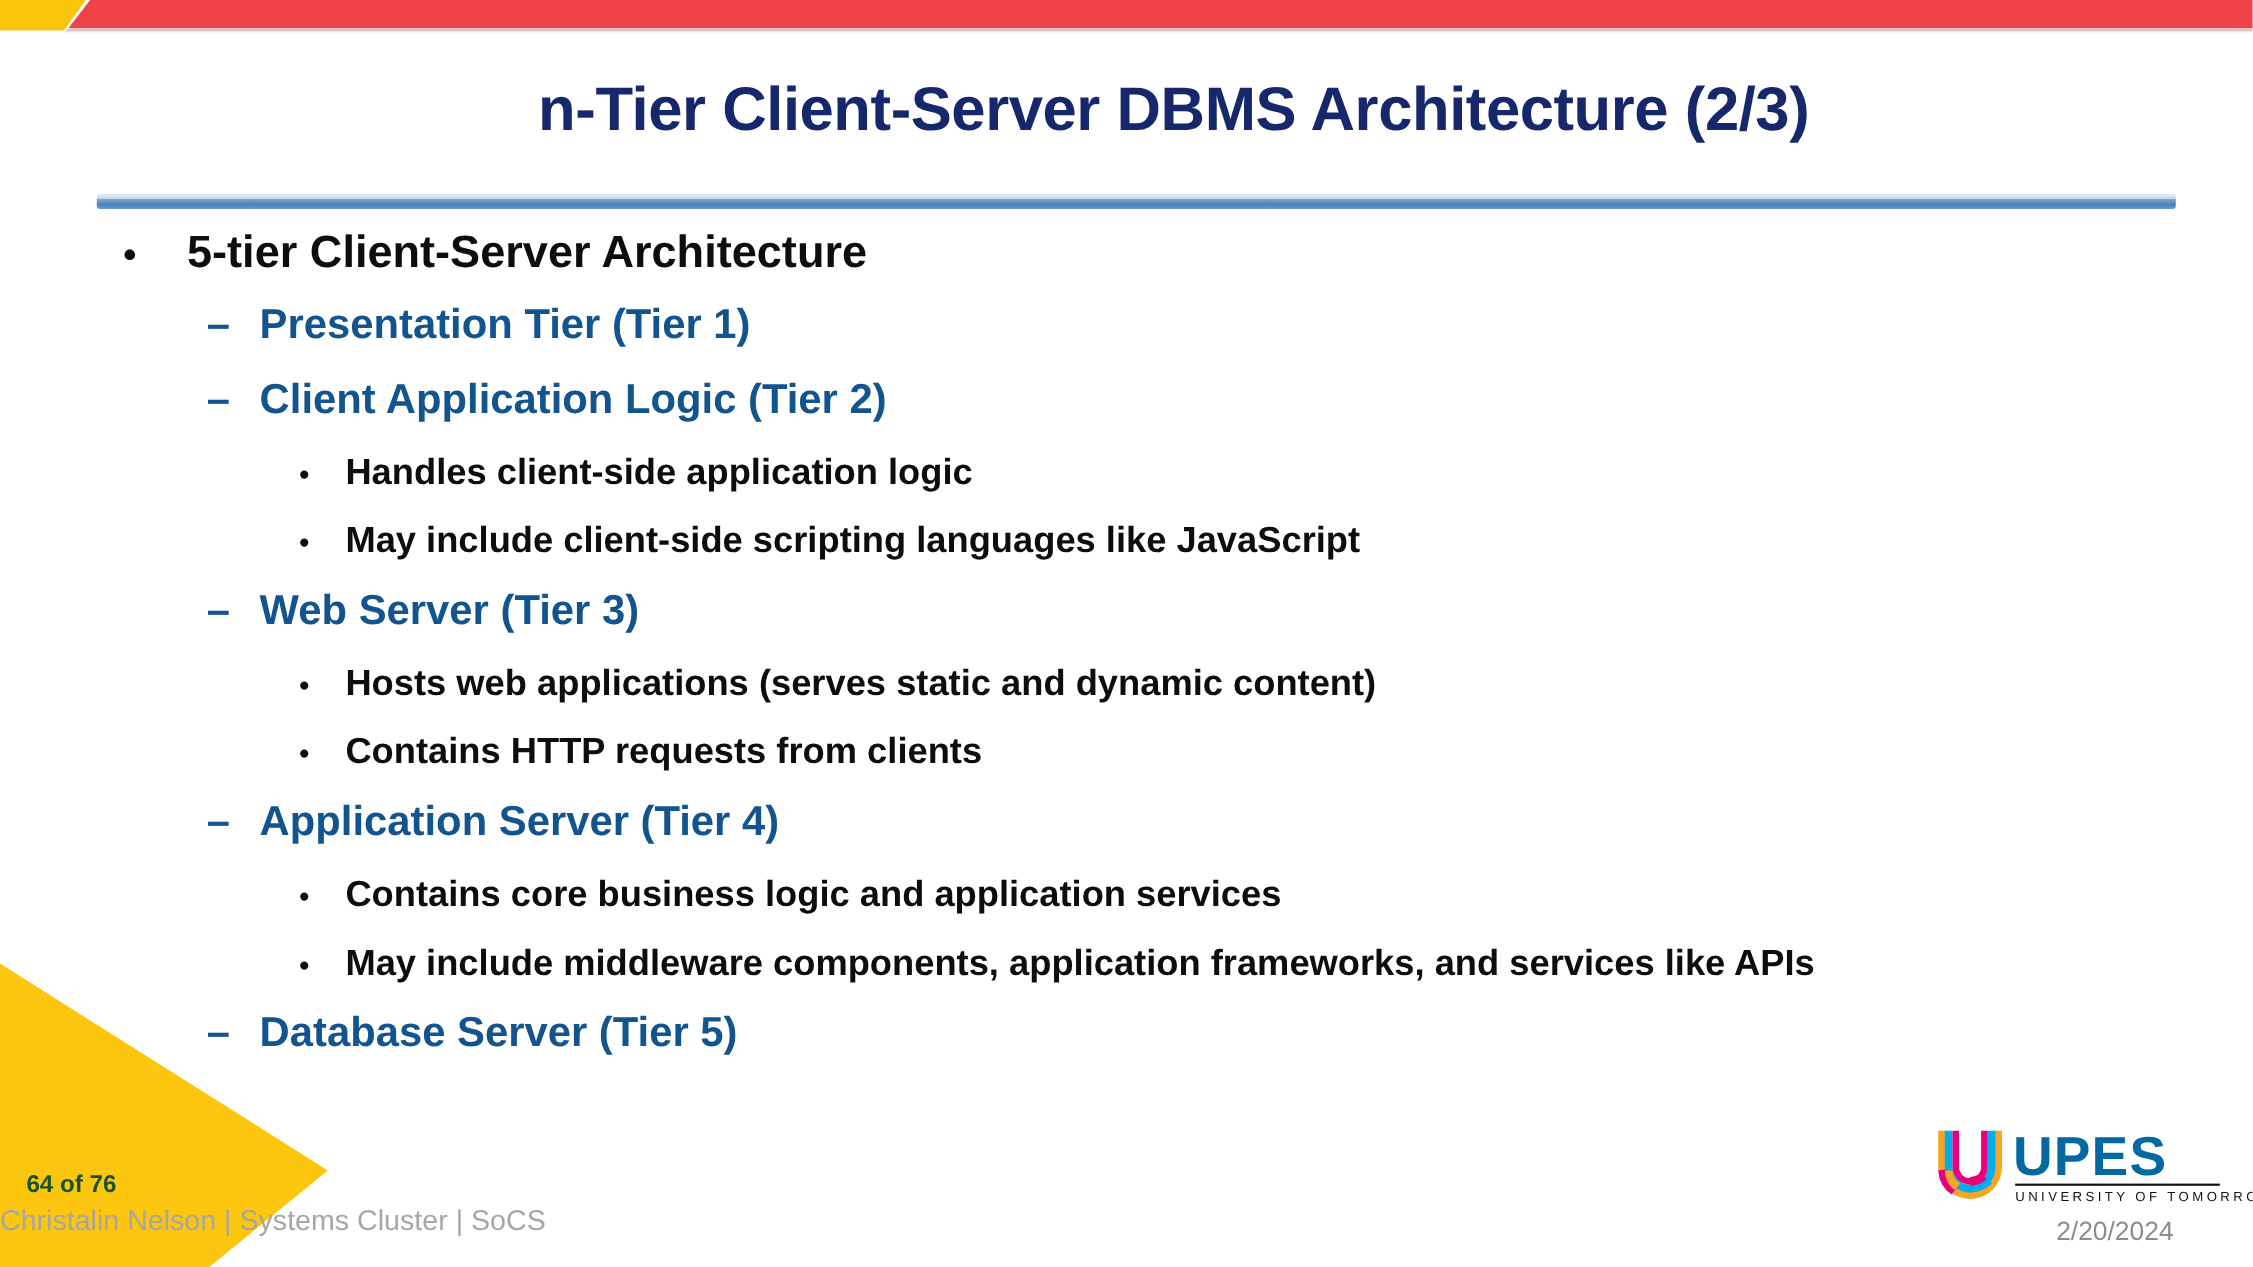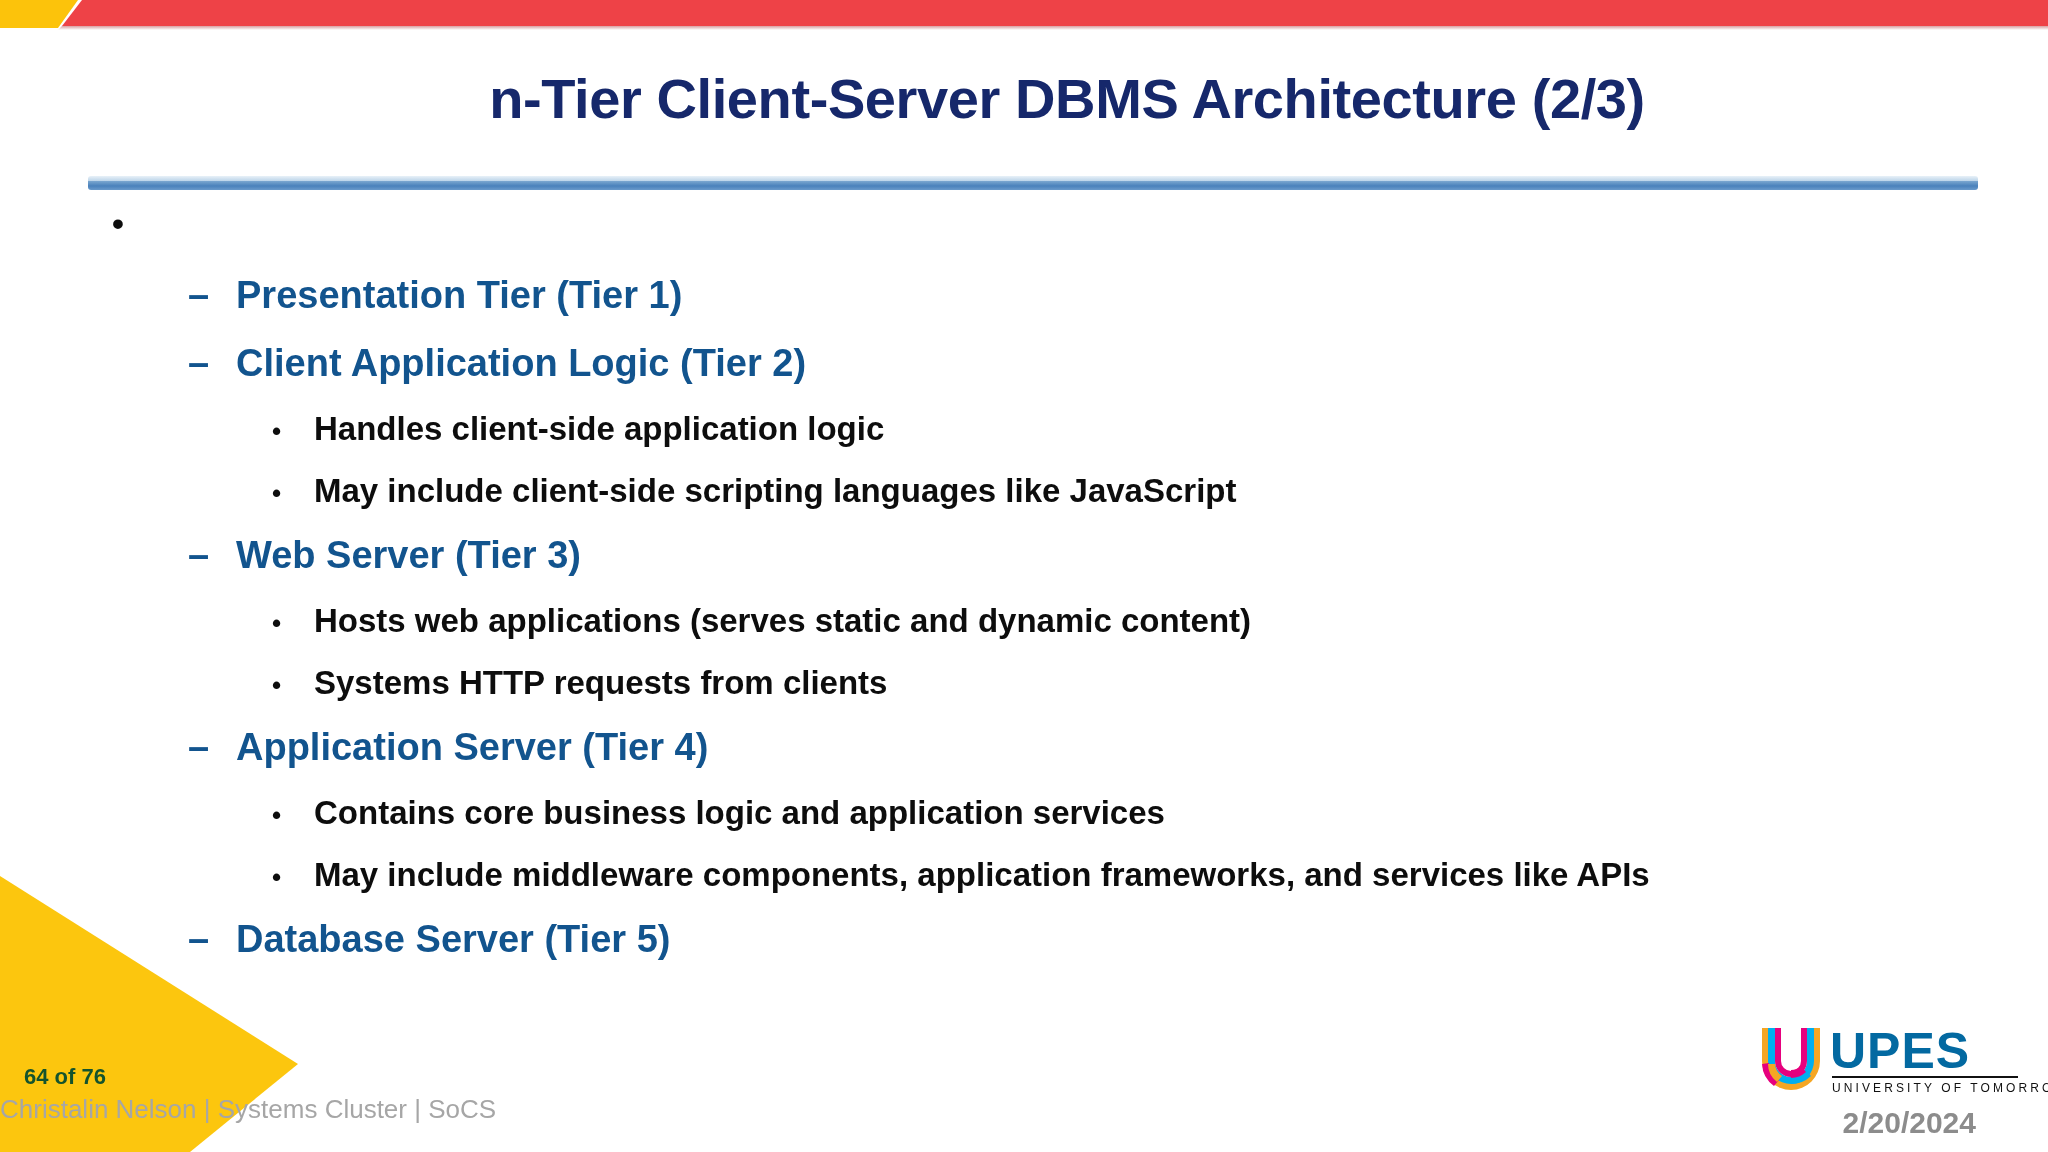--- a/index.html
+++ b/index.html
@@ -178,22 +178,22 @@
     width: 2048px;
     text-align: left;
     font-size: 26px;
     color: #A6A6A6;
     white-space: nowrap;
   }
   .slide-date {
     position: absolute;
     right: 72px;
     top: 1106px;
-    font-size: 30px;
-    font-weight: bold;
+    font-size: 24px;
+    font-weight: normal;
     color: #8C8C8C;
     white-space: nowrap;
   }
 
   
   .logo {
     position: absolute;
     right: 28px;
     top: 1024px;
     width: 262px;
@@ -245,20 +245,21 @@
 <div class="title">n-Tier Client-Server DBMS Architecture (2/3)</div>
 
 <div class="divider">
   <div class="divider-top"></div>
   <div class="divider-main"></div>
 </div>
 
 <div class="content" id="outline-root">
     <div class="bullet-row lvl1">
       <span class="bullet-mark">•</span>
+      <span class="bullet-text">5-tier Client-Server Architecture</span>
     </div>
     <div class="bullet-row lvl2">
       <span class="bullet-mark">–</span>
       <span class="bullet-text">Presentation Tier (Tier 1)</span>
     </div>
     <div class="bullet-row lvl2">
       <span class="bullet-mark">–</span>
       <span class="bullet-text">Client Application Logic (Tier 2)</span>
     </div>
     <div class="bullet-row lvl3">
@@ -272,21 +273,21 @@
     <div class="bullet-row lvl2">
       <span class="bullet-mark">–</span>
       <span class="bullet-text">Web Server (Tier 3)</span>
     </div>
     <div class="bullet-row lvl3">
       <span class="bullet-mark">•</span>
       <span class="bullet-text">Hosts web applications (serves static and dynamic content)</span>
     </div>
     <div class="bullet-row lvl3">
       <span class="bullet-mark">•</span>
-      <span class="bullet-text">Systems HTTP requests from clients</span>
+      <span class="bullet-text">Contains HTTP requests from clients</span>
     </div>
     <div class="bullet-row lvl2">
       <span class="bullet-mark">–</span>
       <span class="bullet-text">Application Server (Tier 4)</span>
     </div>
     <div class="bullet-row lvl3">
       <span class="bullet-mark">•</span>
       <span class="bullet-text">Contains core business logic and application services</span>
     </div>
     <div class="bullet-row lvl3">

